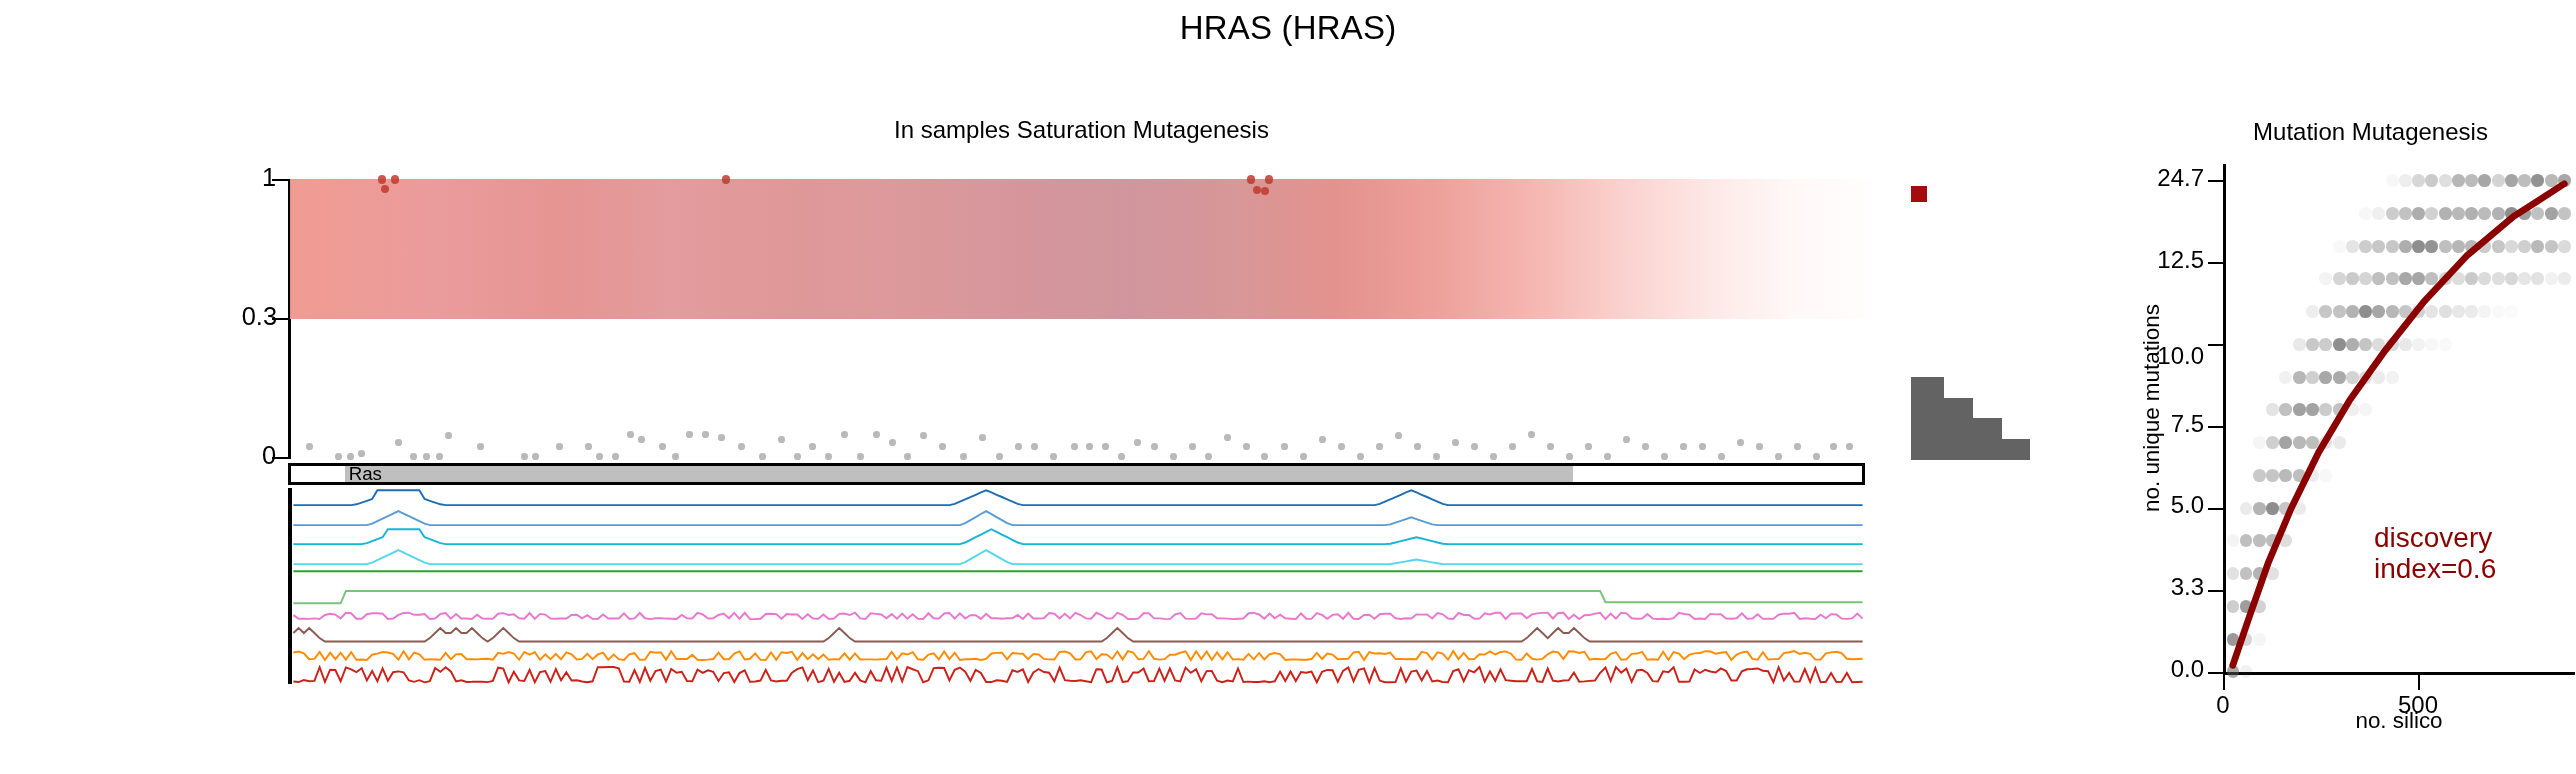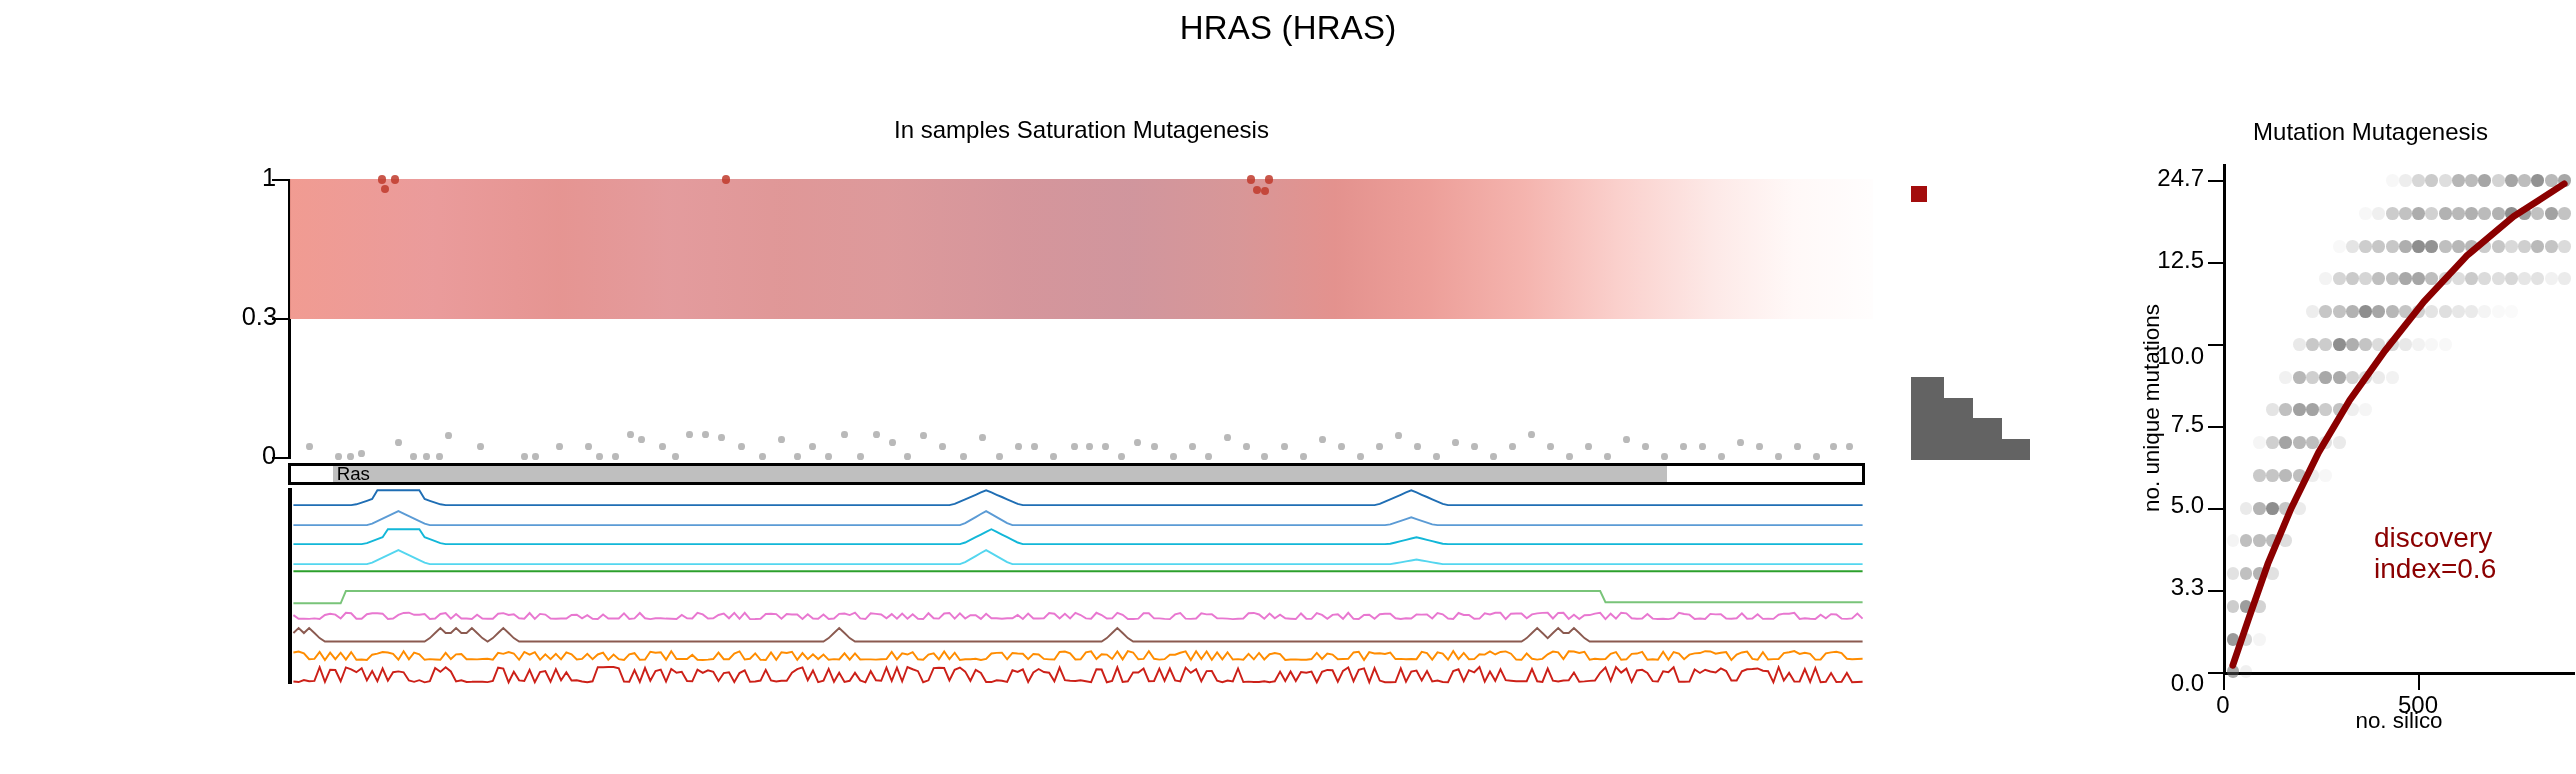--- a/index.html
+++ b/index.html
@@ -204,21 +204,21 @@
   <div class="abs" id="score-hist">
       <div class="hist-bar" style="top: 0px; height: 21px; width: 33px; background: rgb(99, 99, 99);"></div>
       <div class="hist-bar" style="top: 20.5px; height: 21px; width: 62px; background: rgb(99, 99, 99);"></div>
       <div class="hist-bar" style="top: 41px; height: 21px; width: 91px; background: rgb(99, 99, 99);"></div>
       <div class="hist-bar" style="top: 62px; height: 21px; width: 119px; background: rgb(99, 99, 99);"></div>
     </div>
 </div>
 
 <div class="abs" id="track-block">
   <div class="abs" id="domain-bar">
-    <div id="domain-region" style="left: 42px; width: 1334px;">
+    <div id="domain-region" style="left: 54px; width: 1228px;">
       <span id="domain-label">Ras</span>
     </div>
   </div>
   <div class="abs" id="tracks-frame">
       <div class="track" style="top: 0px; height: 19.6px;">
         <svg width="1572" height="19.6" viewBox="0 0 2106 26.2969">
           <path d="M0.0 23.0 L7.0 23.0 L14.1 23.0 L21.1 23.0 L28.2 23.0 L35.2 23.0 L42.3 23.0 L49.3 23.0 L56.3 23.0 L63.4 23.0 L70.4 23.0 L77.5 23.0 L84.5 21.9 L91.6 19.6 L98.6 17.2 L105.7 14.8 L112.7 3.0 L119.7 3.0 L126.8 3.0 L133.8 3.0 L140.9 3.0 L147.9 3.0 L155.0 3.0 L162.0 3.0 L169.0 3.0 L176.1 14.8 L183.1 17.2 L190.2 19.6 L197.2 21.9 L204.3 23.0 L211.3 23.0 L218.3 23.0 L225.4 23.0 L232.4 23.0 L239.5 23.0 L246.5 23.0 L253.6 23.0 L260.6 23.0 L267.7 23.0 L274.7 23.0 L281.7 23.0 L288.8 23.0 L295.8 23.0 L302.9 23.0 L309.9 23.0 L317.0 23.0 L324.0 23.0 L331.0 23.0 L338.1 23.0 L345.1 23.0 L352.2 23.0 L359.2 23.0 L366.3 23.0 L373.3 23.0 L380.3 23.0 L387.4 23.0 L394.4 23.0 L401.5 23.0 L408.5 23.0 L415.6 23.0 L422.6 23.0 L429.7 23.0 L436.7 23.0 L443.7 23.0 L450.8 23.0 L457.8 23.0 L464.9 23.0 L471.9 23.0 L479.0 23.0 L486.0 23.0 L493.0 23.0 L500.1 23.0 L507.1 23.0 L514.2 23.0 L521.2 23.0 L528.3 23.0 L535.3 23.0 L542.3 23.0 L549.4 23.0 L556.4 23.0 L563.5 23.0 L570.5 23.0 L577.6 23.0 L584.6 23.0 L591.7 23.0 L598.7 23.0 L605.7 23.0 L612.8 23.0 L619.8 23.0 L626.9 23.0 L633.9 23.0 L641.0 23.0 L648.0 23.0 L655.0 23.0 L662.1 23.0 L669.1 23.0 L676.2 23.0 L683.2 23.0 L690.3 23.0 L697.3 23.0 L704.3 23.0 L711.4 23.0 L718.4 23.0 L725.5 23.0 L732.5 23.0 L739.6 23.0 L746.6 23.0 L753.7 23.0 L760.7 23.0 L767.7 23.0 L774.8 23.0 L781.8 23.0 L788.9 23.0 L795.9 23.0 L803.0 23.0 L810.0 23.0 L817.0 23.0 L824.1 23.0 L831.1 23.0 L838.2 23.0 L845.2 23.0 L852.3 23.0 L859.3 23.0 L866.3 23.0 L873.4 23.0 L880.4 23.0 L887.5 21.3 L894.5 18.2 L901.6 15.2 L908.6 12.1 L915.7 9.1 L922.7 6.0 L929.7 3.0 L936.8 6.0 L943.8 9.1 L950.9 12.1 L957.9 15.2 L965.0 18.2 L972.0 21.3 L979.0 23.0 L986.1 23.0 L993.1 23.0 L1000.2 23.0 L1007.2 23.0 L1014.3 23.0 L1021.3 23.0 L1028.3 23.0 L1035.4 23.0 L1042.4 23.0 L1049.5 23.0 L1056.5 23.0 L1063.6 23.0 L1070.6 23.0 L1077.7 23.0 L1084.7 23.0 L1091.7 23.0 L1098.8 23.0 L1105.8 23.0 L1112.9 23.0 L1119.9 23.0 L1127.0 23.0 L1134.0 23.0 L1141.0 23.0 L1148.1 23.0 L1155.1 23.0 L1162.2 23.0 L1169.2 23.0 L1176.3 23.0 L1183.3 23.0 L1190.3 23.0 L1197.4 23.0 L1204.4 23.0 L1211.5 23.0 L1218.5 23.0 L1225.6 23.0 L1232.6 23.0 L1239.7 23.0 L1246.7 23.0 L1253.7 23.0 L1260.8 23.0 L1267.8 23.0 L1274.9 23.0 L1281.9 23.0 L1289.0 23.0 L1296.0 23.0 L1303.0 23.0 L1310.1 23.0 L1317.1 23.0 L1324.2 23.0 L1331.2 23.0 L1338.3 23.0 L1345.3 23.0 L1352.3 23.0 L1359.4 23.0 L1366.4 23.0 L1373.5 23.0 L1380.5 23.0 L1387.6 23.0 L1394.6 23.0 L1401.7 23.0 L1408.7 23.0 L1415.7 23.0 L1422.8 23.0 L1429.8 23.0 L1436.9 23.0 L1443.9 23.0 L1451.0 23.0 L1458.0 21.3 L1465.0 18.2 L1472.1 15.2 L1479.1 12.1 L1486.2 9.1 L1493.2 6.0 L1500.3 3.0 L1507.3 6.0 L1514.3 9.1 L1521.4 12.1 L1528.4 15.2 L1535.5 18.2 L1542.5 21.3 L1549.6 23.0 L1556.6 23.0 L1563.7 23.0 L1570.7 23.0 L1577.7 23.0 L1584.8 23.0 L1591.8 23.0 L1598.9 23.0 L1605.9 23.0 L1613.0 23.0 L1620.0 23.0 L1627.0 23.0 L1634.1 23.0 L1641.1 23.0 L1648.2 23.0 L1655.2 23.0 L1662.3 23.0 L1669.3 23.0 L1676.3 23.0 L1683.4 23.0 L1690.4 23.0 L1697.5 23.0 L1704.5 23.0 L1711.6 23.0 L1718.6 23.0 L1725.7 23.0 L1732.7 23.0 L1739.7 23.0 L1746.8 23.0 L1753.8 23.0 L1760.9 23.0 L1767.9 23.0 L1775.0 23.0 L1782.0 23.0 L1789.0 23.0 L1796.1 23.0 L1803.1 23.0 L1810.2 23.0 L1817.2 23.0 L1824.3 23.0 L1831.3 23.0 L1838.3 23.0 L1845.4 23.0 L1852.4 23.0 L1859.5 23.0 L1866.5 23.0 L1873.6 23.0 L1880.6 23.0 L1887.7 23.0 L1894.7 23.0 L1901.7 23.0 L1908.8 23.0 L1915.8 23.0 L1922.9 23.0 L1929.9 23.0 L1937.0 23.0 L1944.0 23.0 L1951.0 23.0 L1958.1 23.0 L1965.1 23.0 L1972.2 23.0 L1979.2 23.0 L1986.3 23.0 L1993.3 23.0 L2000.3 23.0 L2007.4 23.0 L2014.4 23.0 L2021.5 23.0 L2028.5 23.0 L2035.6 23.0 L2042.6 23.0 L2049.7 23.0 L2056.7 23.0 L2063.7 23.0 L2070.8 23.0 L2077.8 23.0 L2084.9 23.0 L2091.9 23.0 L2099.0 23.0 L2106.0 23.0 " fill="none" stroke="#1f6eb4" stroke-width="2.6"></path>
         </svg>
       </div>
       <div class="track" style="top: 19.6px; height: 19.6px;">
@@ -430,21 +430,21 @@
     <svg id="ds-curve-svg" width="351" height="508" style="position:absolute;left:0;top:0;overflow:visible;" viewBox="0 0 470 680">
       <path id="ds-curve-path" fill="none" stroke="#8b0000" stroke-width="9" stroke-linecap="round" d="M10.4 671.2 L31.3 609.8 L57.4 535.2 L88.8 460.6 L125.3 386.1 L167.1 315.9 L214.1 250.1 L266.3 184.3 L323.8 122.8 L386.4 70.2 L454.3 26.3 "></path>
     </svg>
     <div id="ds-annotation">
       <div>discovery</div>
       <div>index=0.6</div>
     </div>
   </div>
   <div id="ds-yticks">
       <div class="ds-ytick" style="position: absolute; left: 73px; top: 523px;"></div>
-      <div class="ds-ytick-label" style="position: absolute; left: -21px; top: 520px;">0.0</div>
+      <div class="ds-ytick-label" style="position: absolute; left: -21px; top: 506px;">0.0</div>
       <div class="ds-ytick" style="position: absolute; left: 73px; top: 441px;"></div>
       <div class="ds-ytick-label" style="position: absolute; left: -21px; top: 424px;">3.3</div>
       <div class="ds-ytick" style="position: absolute; left: 73px; top: 359px;"></div>
       <div class="ds-ytick-label" style="position: absolute; left: -21px; top: 342px;">5.0</div>
       <div class="ds-ytick" style="position: absolute; left: 73px; top: 277px;"></div>
       <div class="ds-ytick-label" style="position: absolute; left: -21px; top: 261px;">7.5</div>
       <div class="ds-ytick" style="position: absolute; left: 73px; top: 195px;"></div>
       <div class="ds-ytick-label" style="position: absolute; left: -21px; top: 193px;">10.0</div>
       <div class="ds-ytick" style="position: absolute; left: 73px; top: 113px;"></div>
       <div class="ds-ytick-label" style="position: absolute; left: -21px; top: 97px;">12.5</div>

